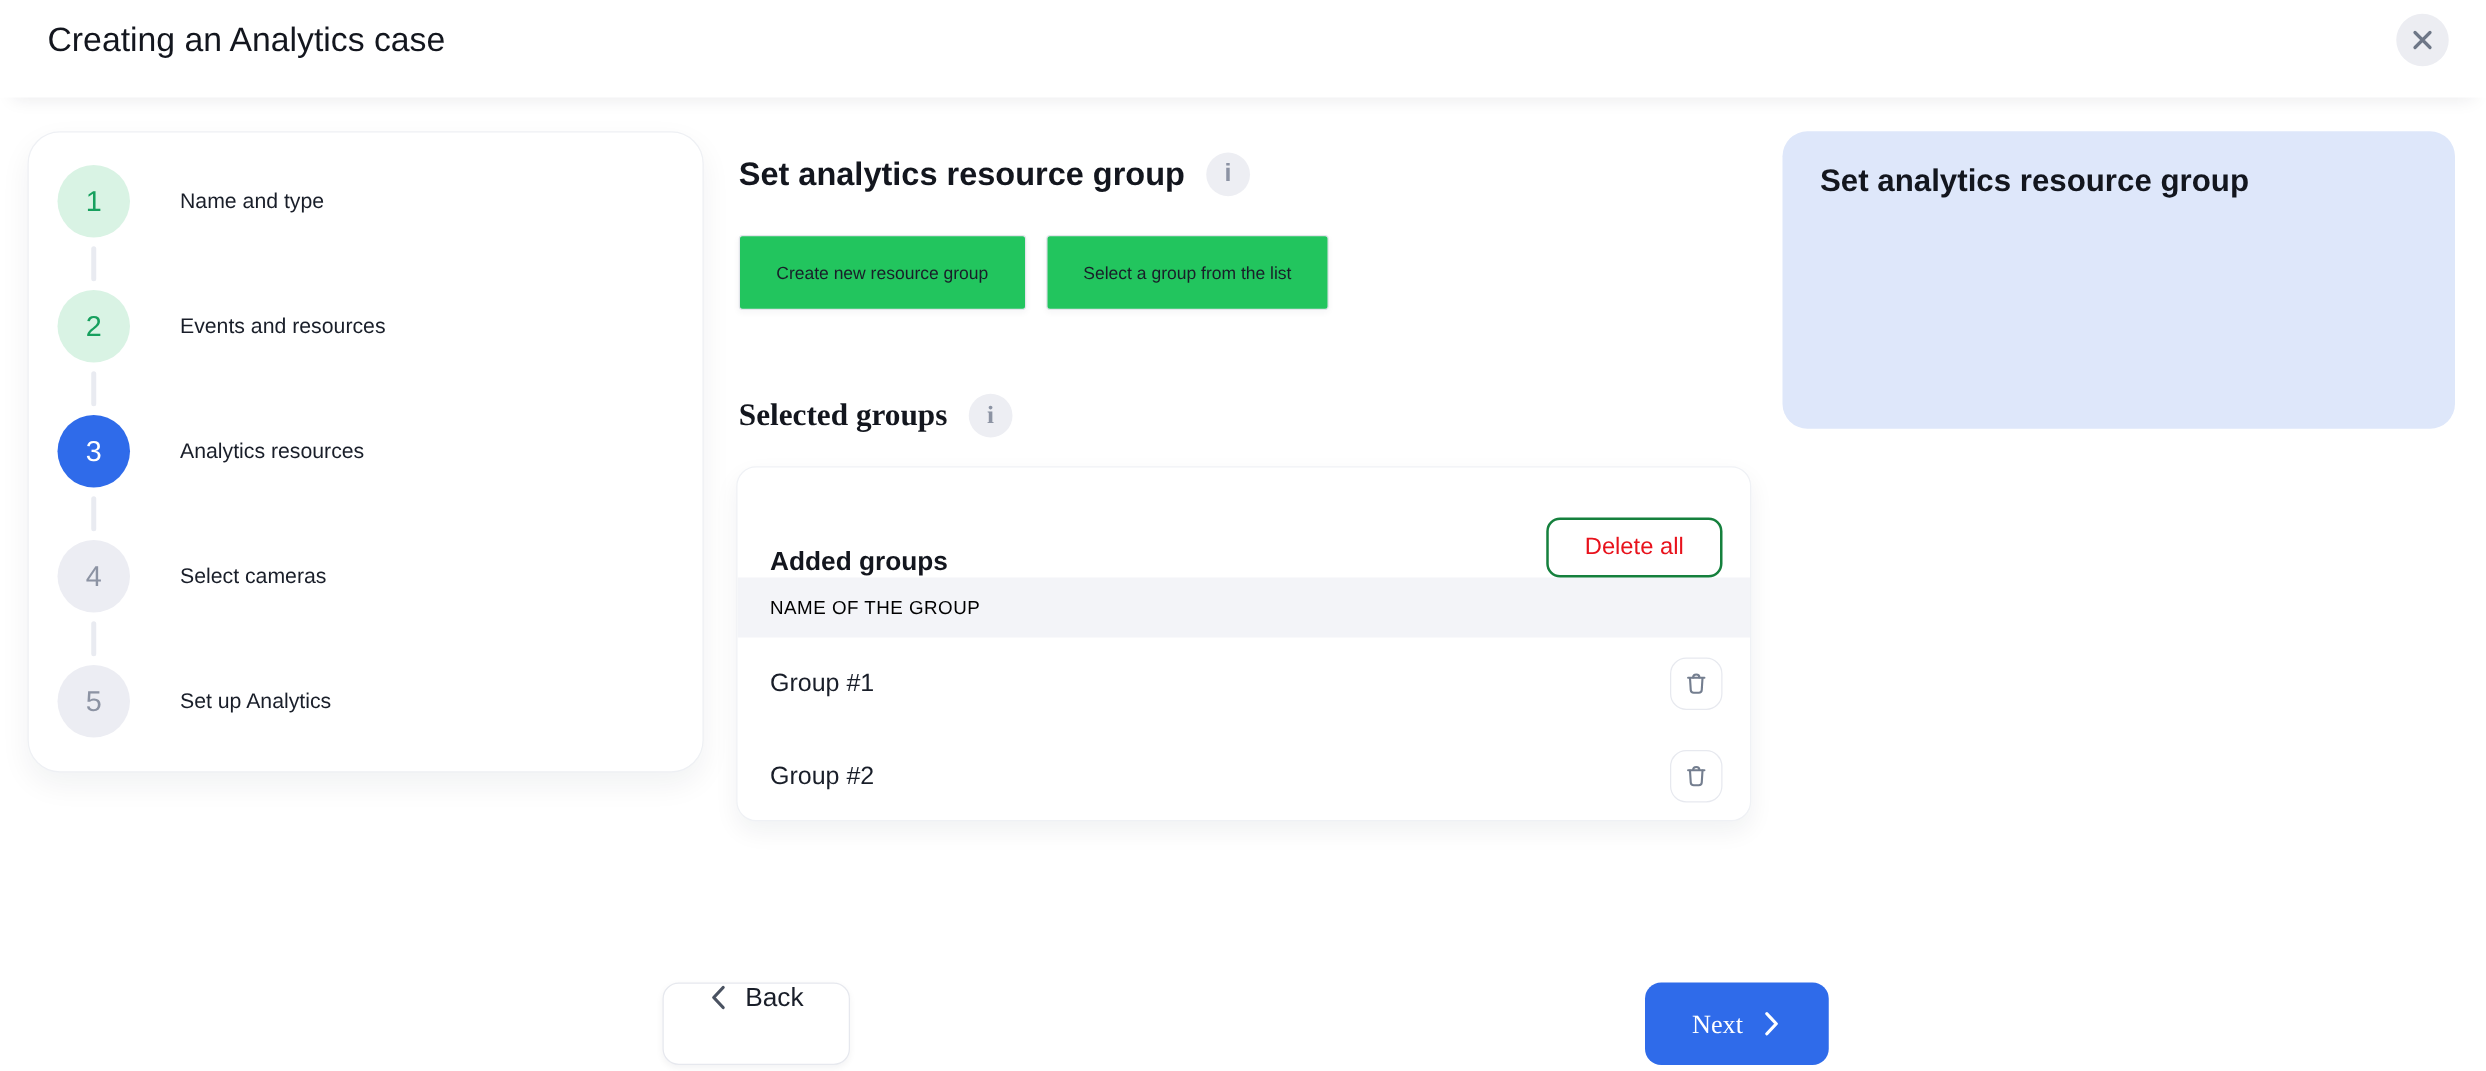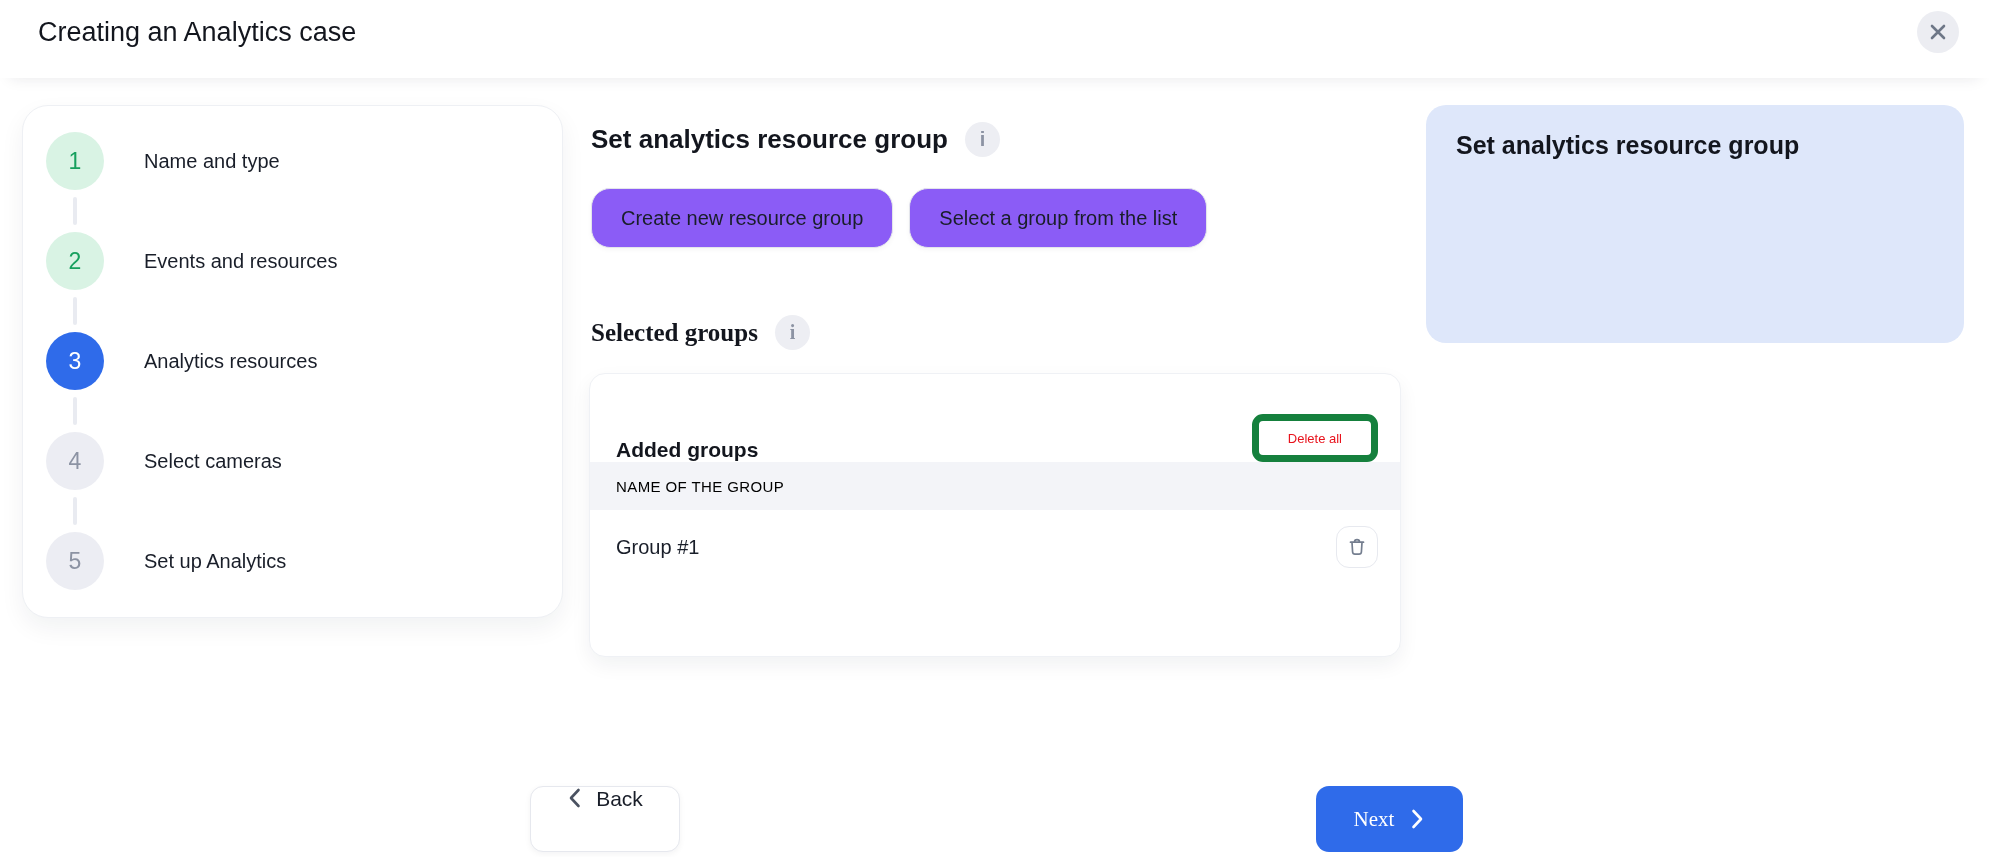--- a/index.html
+++ b/index.html
@@ -18,46 +18,46 @@
   
   .stepper-card { position: absolute; left: 22px; top: 105px; width: 541px; height: 513px;
     background: #fff; border: 1px solid #EEF0F4; border-radius: 26px;
     box-shadow: 0 10px 24px rgba(22,28,45,0.06); padding-top: 26px; }
   .step { display: flex; align-items: center; height: 58px; padding-left: 23px; }
   .step-circle { width: 58px; height: 58px; border-radius: 50%; display: flex; align-items: center;
     justify-content: center; font-size: 23px; font-weight: 500; flex: 0 0 58px; }
   .step.completed .step-circle { background: #D9F3E4; color: #17A05E; }
   .step.active .step-circle { background: #2F6BEA; color: #ffffff; }
   .step.upcoming .step-circle { background: #ECEDF3; color: #8C93A3; }
-  .step-label { margin-left: 40px; font-size: 20px; color: #191e29; }
+  .step-label { margin-left: 40px; font-size: 17px; color: #191e29; }
   .connector { width: 4px; height: 28px; margin: 7px 0 7px 50px; background: #E9EBF1; border-radius: 2px; }
 
   
   .section-title { position: absolute; display: flex; align-items: center; gap: 17px;
     font-size: 26px; font-weight: 700; color: #13161e; }
   .title-resource { left: 591px; top: 122px; }
   .title-selected { left: 591px; top: 315px; font-size: 25px; font-family: Liberation Serif, serif; }
   .info-icon { width: 35px; height: 35px; border-radius: 50%; background: #EDEEF3; color: #8C93A3;
     display: inline-flex; align-items: center; justify-content: center; font-size: 20px; font-weight: 600;
     font-style: normal; flex: 0 0 35px; }
 
   .action-buttons { position: absolute; left: 591px; top: 188px; display: flex; gap: 16px; }
-  .outline-btn { height: 60px; padding: 0 29px; background: #8b5cf6; border: 1px solid #E3E5EB;
-    border-radius: 19px; font-size: 20px; color: #191e29; cursor: pointer;
+  .outline-btn { height: 60px; padding: 0 29px; background: #22c55e; border: 1px solid #E3E5EB;
+    border-radius: 3px; font-size: 14px; color: #191e29; cursor: pointer;
     font-family: "Liberation Sans", sans-serif; box-shadow: 0 2px 5px rgba(22,28,45,0.04); }
 
   
   .groups-card { position: absolute; left: 589px; top: 373px; width: 812px; height: 284px;
     background: #fff; border: 1px solid #EFF1F5; border-radius: 16px;
     box-shadow: 0 8px 20px rgba(22,28,45,0.06); overflow: hidden; }
   .groups-card-header { height: 88px; display: flex; align-items: flex-end; justify-content: space-between;
     padding: 0 22px 0 26px; }
   .groups-card-title { font-size: 21px; font-weight: 600; color: #13161e; }
-  .delete-all-btn { height: 48px; padding: 0 29px; background: #fff; border: 7px solid #15803d;
-    border-radius: 11px; font-size: 13px; color: #E8121C; cursor: pointer;
+  .delete-all-btn { height: 48px; padding: 0 29px; background: #fff; border: 2px solid #15803d;
+    border-radius: 11px; font-size: 19px; color: #E8121C; cursor: pointer;
     font-family: "Liberation Sans", sans-serif; }
   .table-head { height: 48px; background: #F3F4F8; display: flex; align-items: center;
     padding-left: 26px; font-size: 15px; letter-spacing: 0.4px; color: #000000; }
   .group-row { height: 74px; display: flex; align-items: center; justify-content: space-between;
     padding: 0 22px 0 26px; }
   .group-name { font-size: 20px; color: #191e29; }
   .trash-btn { width: 42px; height: 42px; border-radius: 13px; background: #fff; border: 1px solid #E7E9EF;
     display: flex; align-items: center; justify-content: center; cursor: pointer; }
 
   
@@ -149,20 +149,32 @@
         <span>
           <svg width="22" height="22" viewBox="0 0 22 22" fill="none">
             <path d="M4.5 6.2 H17.5" stroke="#747E8F" stroke-width="1.7" stroke-linecap="round"></path>
             <path d="M8.5 6 C8.5 4.4 9.4 3.6 11 3.6 C12.6 3.6 13.5 4.4 13.5 6" stroke="#747E8F" stroke-width="1.7" stroke-linecap="round"></path>
             <path d="M6 6.5 L6.6 16 C6.7 17.4 7.6 18.2 9 18.2 L13 18.2 C14.4 18.2 15.3 17.4 15.4 16 L16 6.5" stroke="#747E8F" stroke-width="1.7" stroke-linecap="round" stroke-linejoin="round"></path>
           </svg>
         </span>
       </button>
     </div>
 
+    <div class="group-row">
+      <div class="group-name">Group #2</div>
+      <button class="trash-btn">
+        <span>
+          <svg width="22" height="22" viewBox="0 0 22 22" fill="none">
+            <path d="M4.5 6.2 H17.5" stroke="#747E8F" stroke-width="1.7" stroke-linecap="round"></path>
+            <path d="M8.5 6 C8.5 4.4 9.4 3.6 11 3.6 C12.6 3.6 13.5 4.4 13.5 6" stroke="#747E8F" stroke-width="1.7" stroke-linecap="round"></path>
+            <path d="M6 6.5 L6.6 16 C6.7 17.4 7.6 18.2 9 18.2 L13 18.2 C14.4 18.2 15.3 17.4 15.4 16 L16 6.5" stroke="#747E8F" stroke-width="1.7" stroke-linecap="round" stroke-linejoin="round"></path>
+          </svg>
+        </span>
+      </button>
+    </div>
   </div>
 
   <div class="info-panel">
     <div class="info-panel-title">Set analytics resource group</div>
   </div>
 
   <button class="back-btn">
     <span>
       <svg width="15" height="22" viewBox="0 0 15 22">
         <path d="M11.5 3 L4 11 L11.5 19" stroke="#4A5261" stroke-width="2.6" fill="none" stroke-linecap="round" stroke-linejoin="round"></path>

